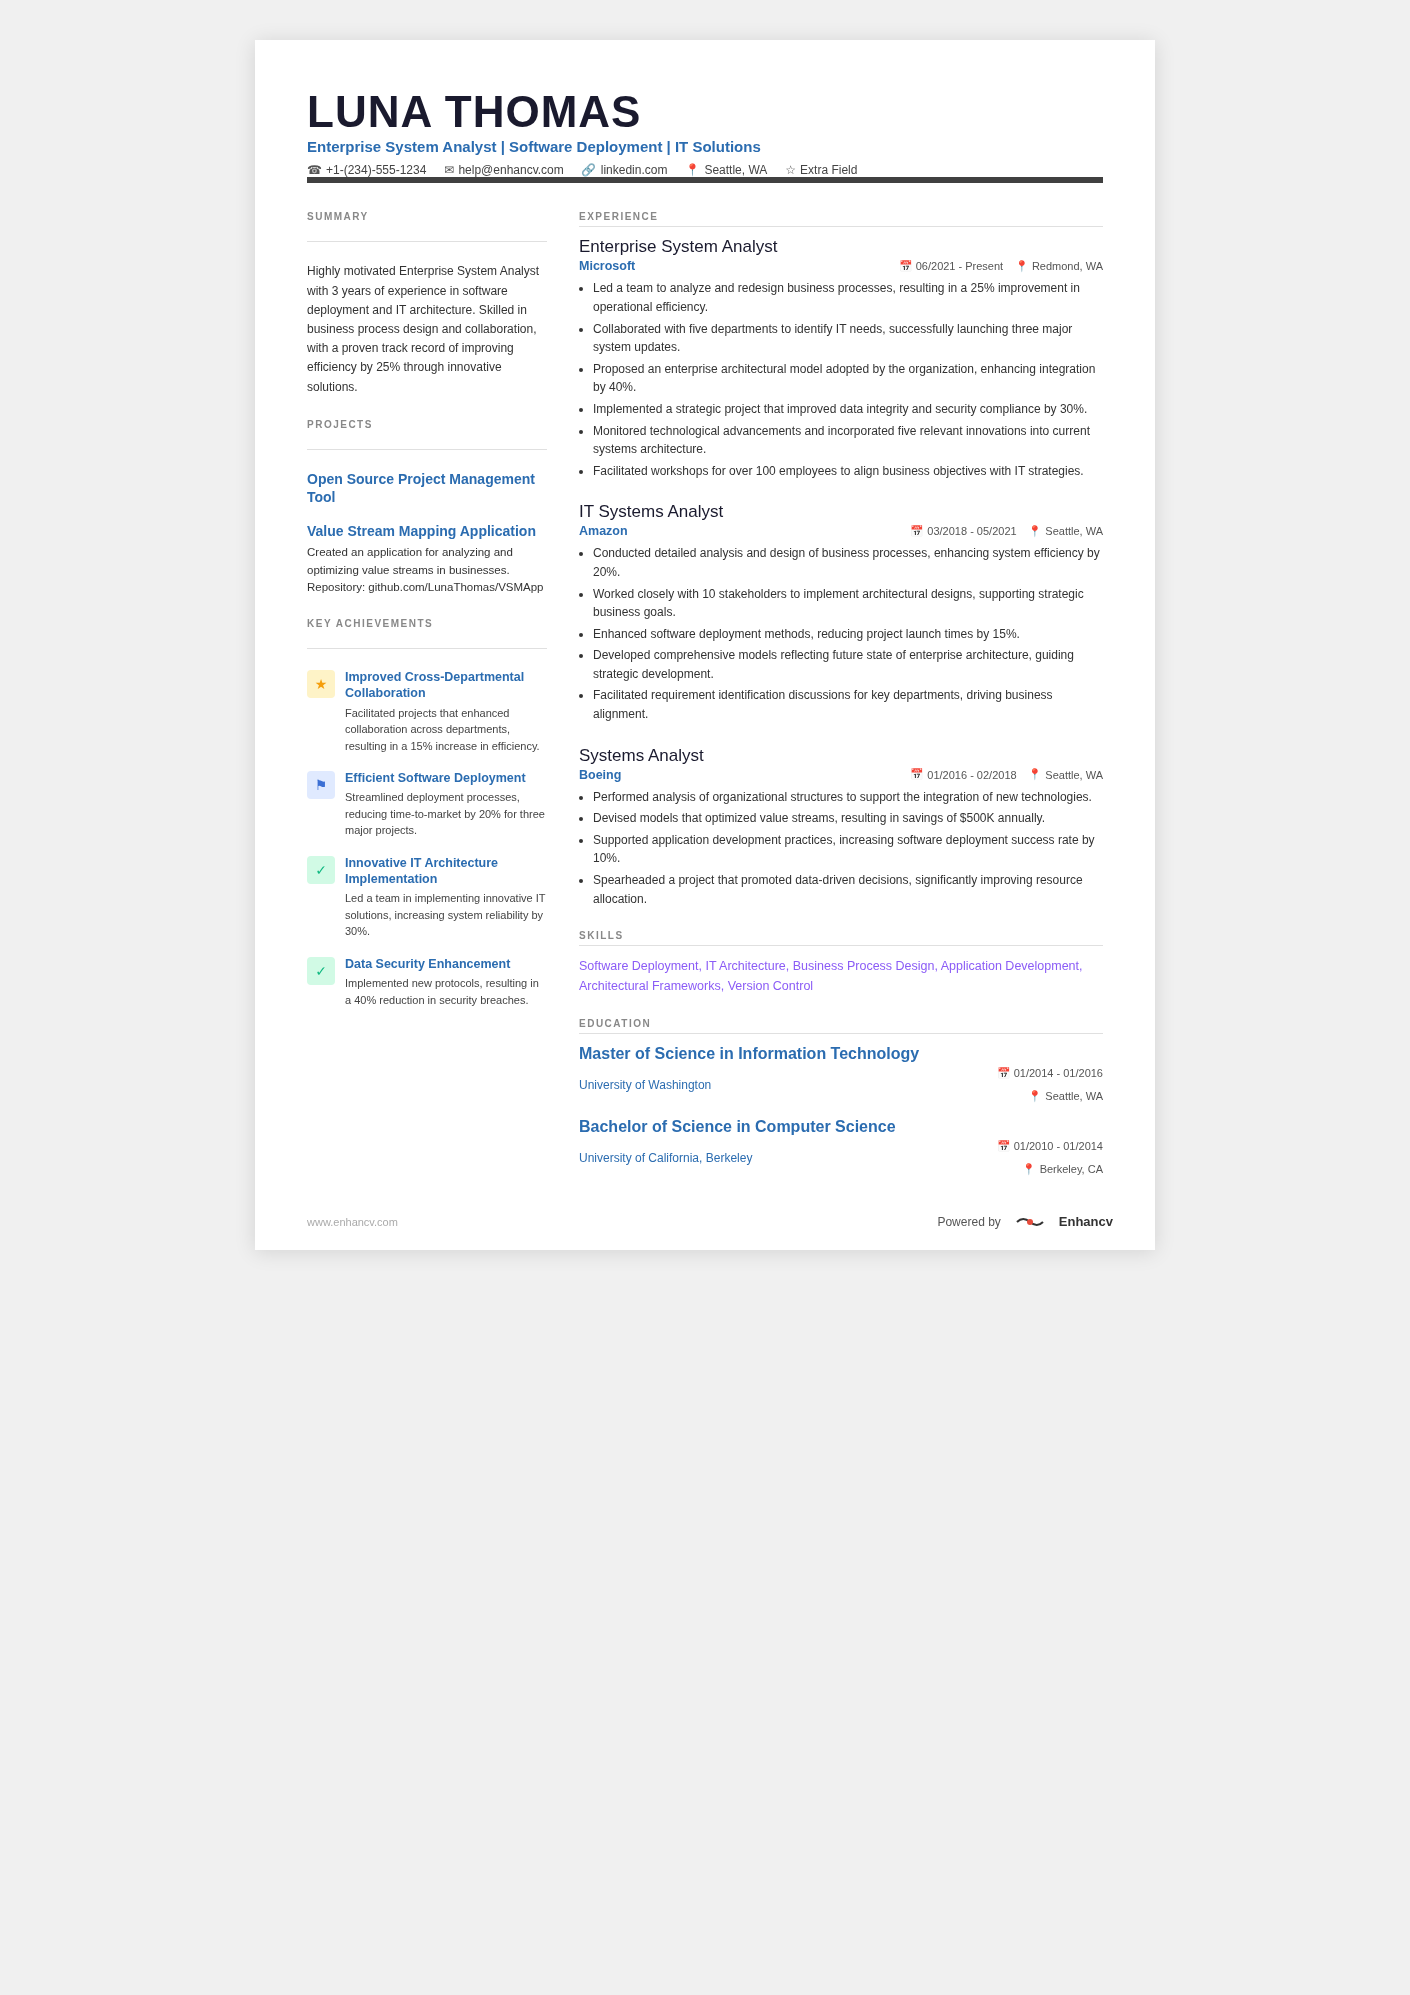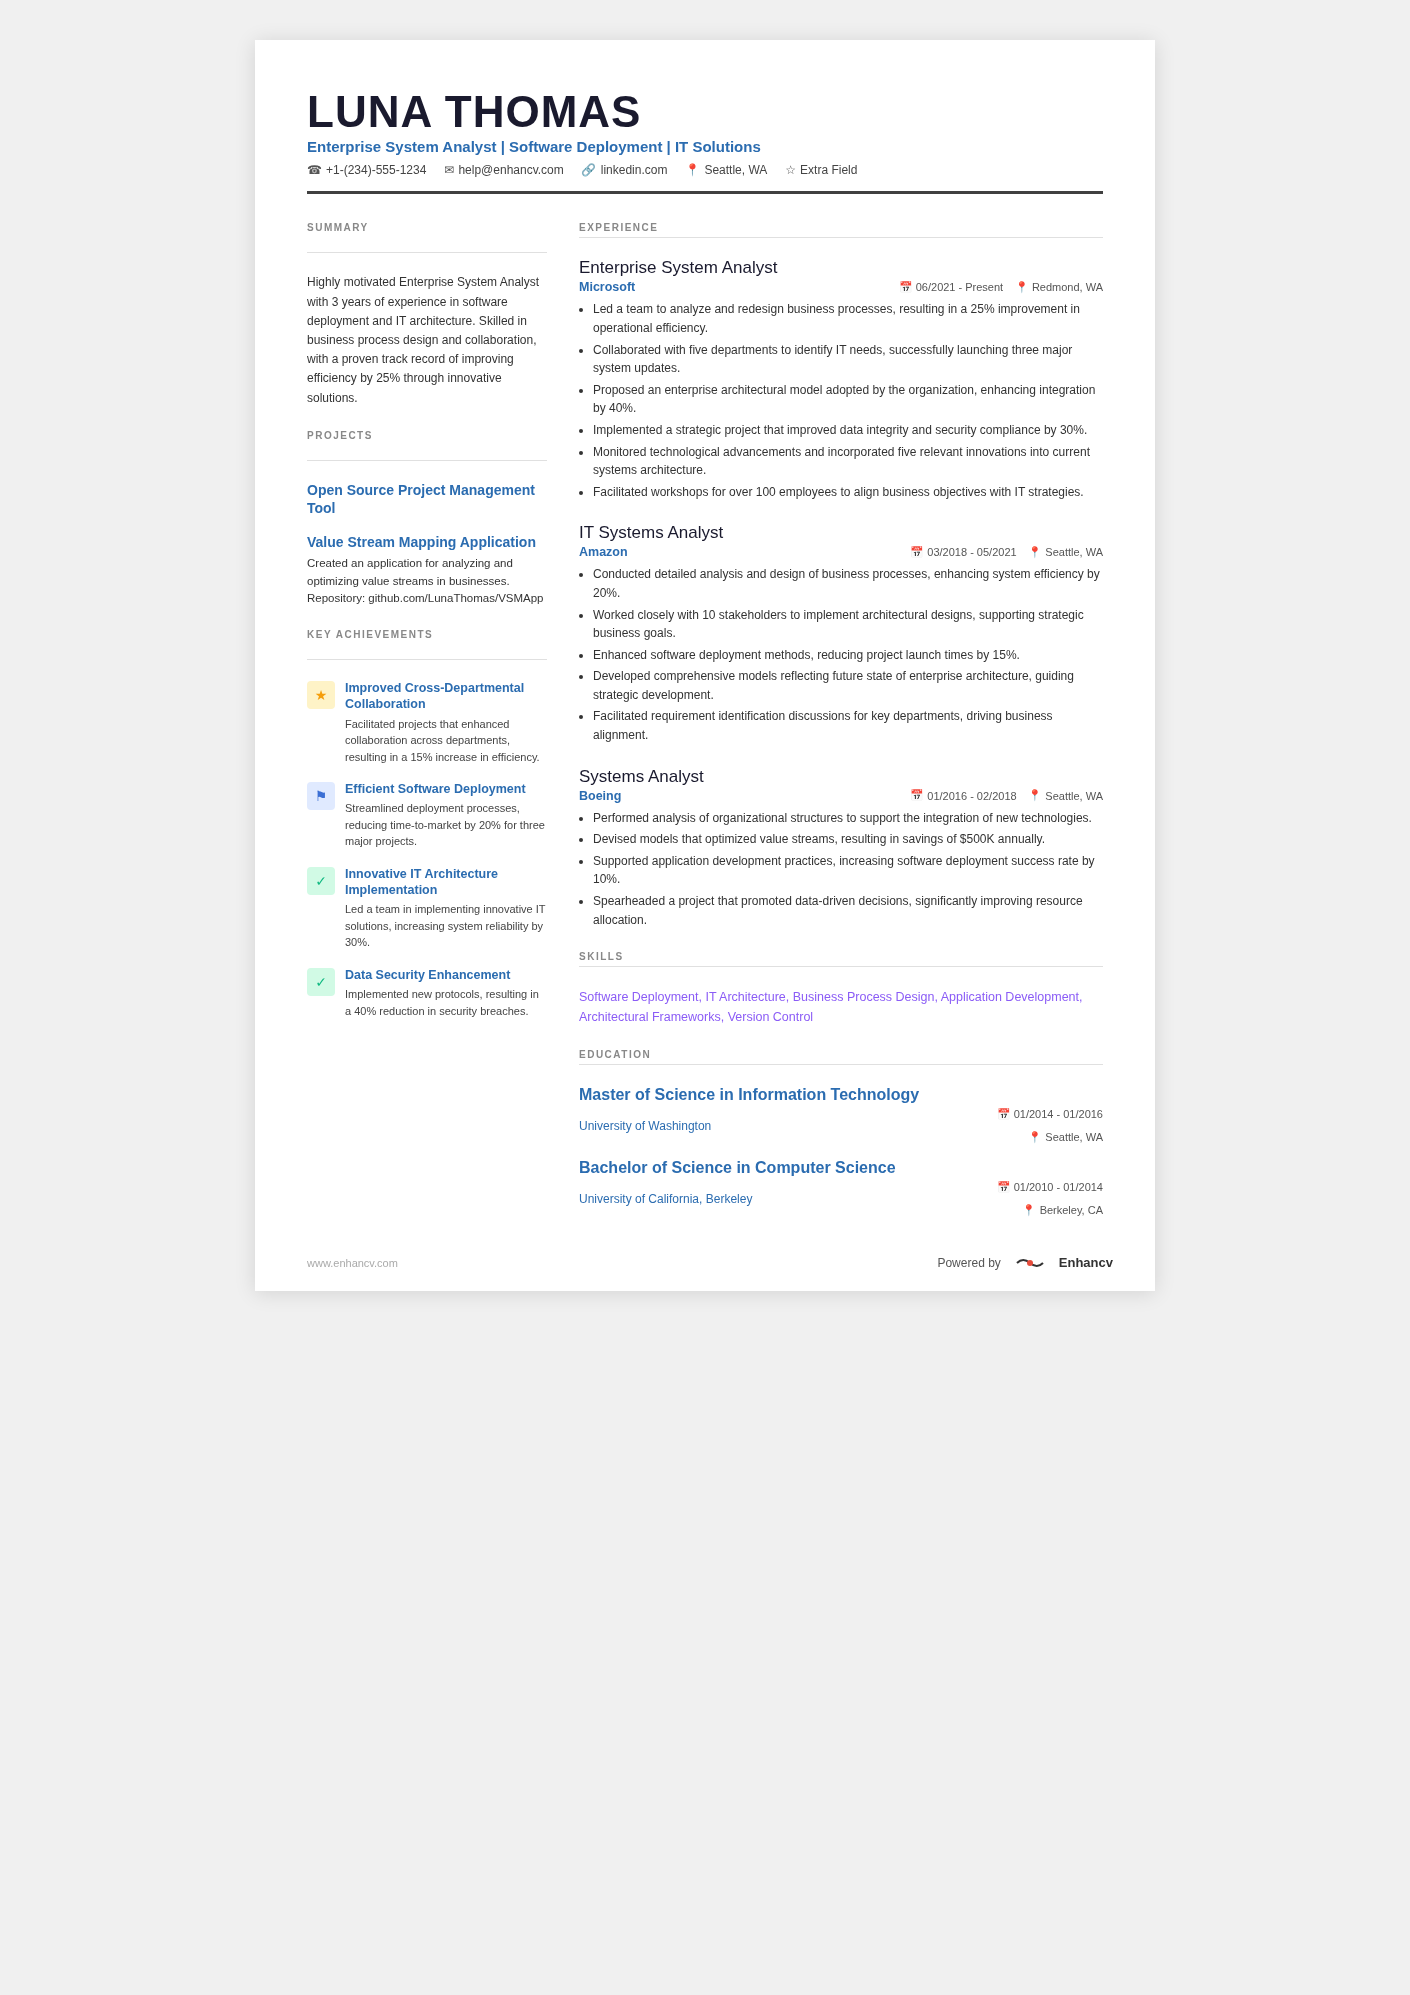--- a/index.html
+++ b/index.html
@@ -14,21 +14,21 @@
     }
     .page {
       background: #fff;
       width: 900px;
       min-height: 1200px;
       padding: 48px 52px 60px 52px;
       position: relative;
       box-shadow: 0 2px 20px rgba(0,0,0,0.12);
     }
     
-    .header { margin-bottom: 28px; border-bottom: 3px solid #404040; padding-bottom: 14px; }
+    .header { margin-bottom: 28px; border-bottom: 6px solid #404040; padding-bottom: 0; }
     .name {
       font-size: 44px;
       font-weight: 900;
       color: #1a1a2e;
       letter-spacing: 1px;
       line-height: 1.1;
     }
     .title {
       font-size: 15px;
       color: #2b6cb0;
@@ -161,21 +161,21 @@
       margin-bottom: 3px;
     }
 
     
     .right-section-label {
       font-size: 10px;
       font-weight: 700;
       letter-spacing: 1.5px;
       color: #888;
       text-transform: uppercase;
-      margin-bottom: 20px;
+      margin-bottom: 10px;
       margin-top: 22px;
       border-bottom: 1px solid #e0e0e0;
       padding-bottom: 4px;
     }
     .right-section-label:first-child { margin-top: 0; }
 
     
     .skills-text {
       font-size: 12.5px;
       color: #8b5cf6;

